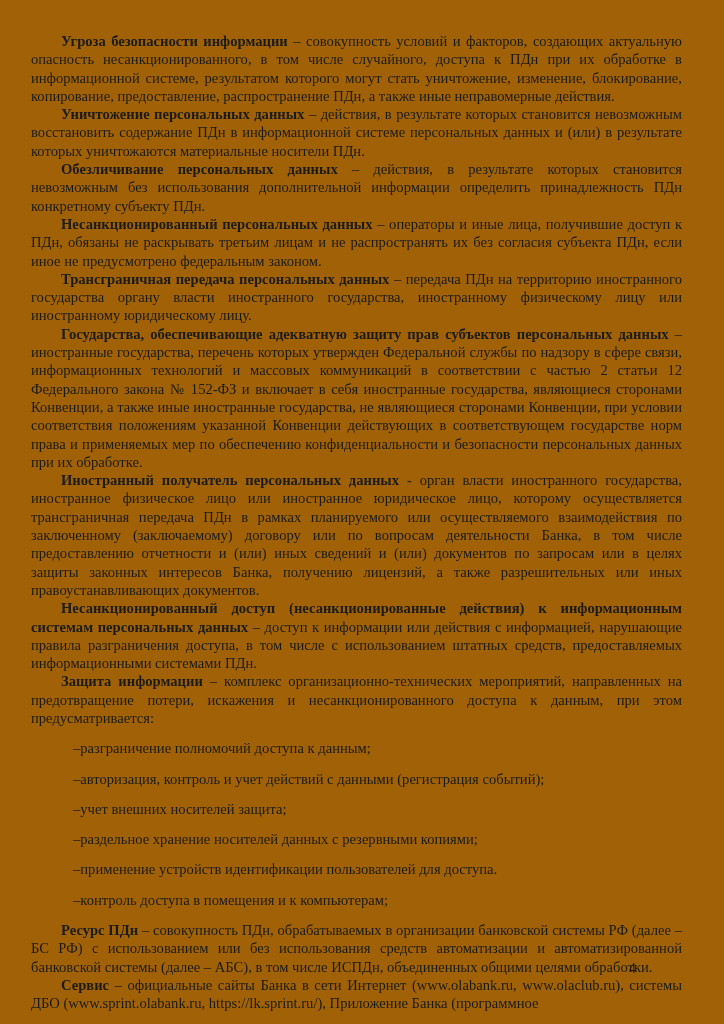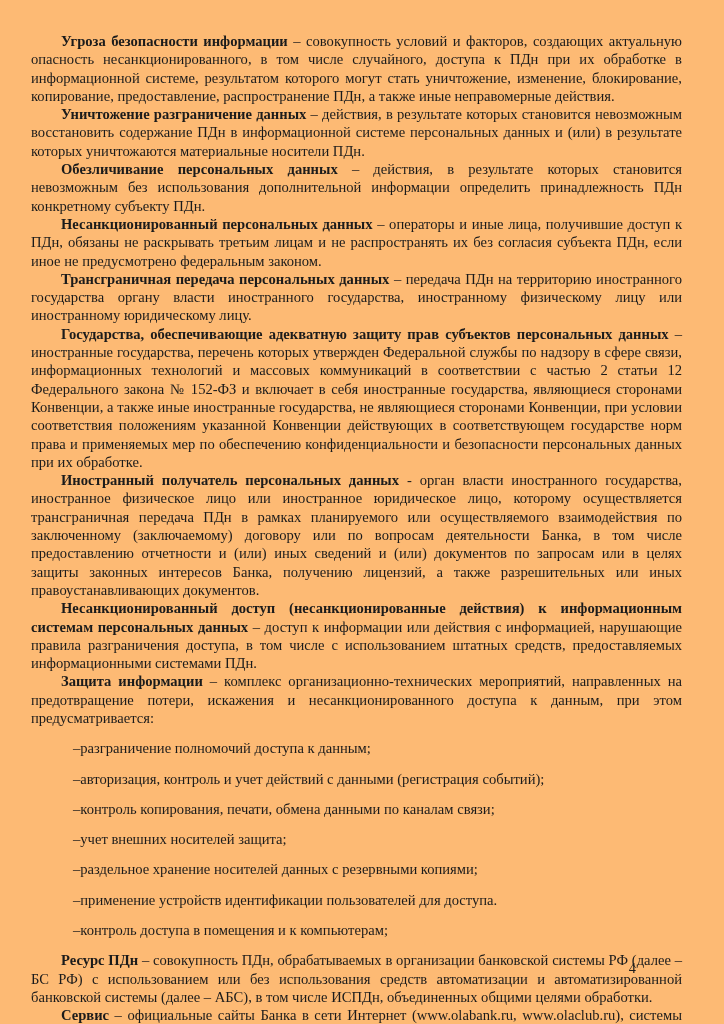--- a/index.html
+++ b/index.html
@@ -1,20 +1,20 @@
 <!DOCTYPE html>
 <html lang="ru"><head>
 <meta charset="utf-8">
 <style>
   html, body { margin: 0; padding: 0; background: #ffffff; }
   .page {
     position: relative;
     width: 724px;
     height: 1024px;
-    background: #fdba74;
+    background: #a16207;
     font-family: "Liberation Serif", "DejaVu Serif", serif;
     color: #1b1b1b;
     overflow: hidden;
   }
   .content {
     position: absolute;
     left: 31px;
     top: 32px;
     width: 651px;
     font-size: 14.6px;
@@ -35,46 +35,45 @@
   }
 </style>
 </head>
 <body>
 
 <div class="page">
   <div class="content">
 
     <p><b>Угроза безопасности информации</b><span> – </span><span>совокупность условий и факторов, создающих актуальную опасность несанкционированного, в том числе случайного, доступа к ПДн при их обработке в информационной системе, результатом которого могут стать уничтожение, изменение, блокирование, копирование, предоставление, распространение ПДн, а также иные неправомерные действия.</span></p>
 
-    <p><b>Уничтожение разграничение данных</b><span> – </span><span>действия, в результате которых становится невозможным восстановить содержание ПДн в информационной системе персональных данных и (или) в результате которых уничтожаются материальные носители ПДн.</span></p>
+    <p><b>Уничтожение персональных данных</b><span> – </span><span>действия, в результате которых становится невозможным восстановить содержание ПДн в информационной системе персональных данных и (или) в результате которых уничтожаются материальные носители ПДн.</span></p>
 
     <p><b>Обезличивание персональных данных</b><span> – </span><span>действия, в результате которых становится невозможным без использования дополнительной информации определить принадлежность ПДн конкретному субъекту ПДн.</span></p>
 
     <p><b>Несанкционированный персональных данных</b><span> – </span><span>операторы и иные лица, получившие доступ к ПДн, обязаны не раскрывать третьим лицам и не распространять их без согласия субъекта ПДн, если иное не предусмотрено федеральным законом.</span></p>
 
     <p><b>Трансграничная передача персональных данных</b><span> – </span><span>передача ПДн на территорию иностранного государства органу власти иностранного государства, иностранному физическому лицу или иностранному юридическому лицу.</span></p>
 
     <p><b>Государства, обеспечивающие адекватную защиту прав субъектов персональных данных</b><span> – </span><span>иностранные государства, перечень которых утвержден Федеральной службы по надзору в сфере связи, информационных технологий и массовых коммуникаций в соответствии с частью 2 статьи 12 Федерального закона № 152-ФЗ и включает в себя иностранные государства, являющиеся сторонами Конвенции, а также иные иностранные государства, не являющиеся сторонами Конвенции, при условии соответствия положениям указанной Конвенции действующих в соответствующем государстве норм права и применяемых мер по обеспечению конфиденциальности и безопасности персональных данных при их обработке.</span></p>
 
     <p><b>Иностранный получатель персональных данных</b><span> - </span><span>орган власти иностранного государства, иностранное физическое лицо или иностранное юридическое лицо, которому осуществляется трансграничная передача ПДн в рамках планируемого или осуществляемого взаимодействия по заключенному (заключаемому) договору или по вопросам деятельности Банка, в том числе предоставлению отчетности и (или) иных сведений и (или) документов по запросам или в целях защиты законных интересов Банка, получению лицензий, а также разрешительных или иных правоустанавливающих документов.</span></p>
 
     <p><b>Несанкционированный доступ (несанкционированные действия) к информационным системам персональных данных</b><span> – </span><span>доступ к информации или действия с информацией, нарушающие правила разграничения доступа, в том числе с использованием штатных средств, предоставляемых информационными системами ПДн.</span></p>
 
     <p><b>Защита информации</b><span> – </span><span>комплекс организационно-технических мероприятий, направленных на предотвращение потери, искажения и несанкционированного доступа к данным, при этом предусматривается:</span></p>
 
     <div class="measures">
       <p><span>–</span><span>разграничение полномочий доступа к данным;</span></p>
       <p><span>–</span><span>авторизация, контроль и учет действий с данными (регистрация событий);</span></p>
-      <p><span>–</span><span>контроль копирования, печати, обмена данными по каналам связи;</span></p>
       <p><span>–</span><span>учет внешних носителей защита;</span></p>
       <p><span>–</span><span>раздельное хранение носителей данных с резервными копиями;</span></p>
       <p><span>–</span><span>применение устройств идентификации пользователей для доступа.</span></p>
       <p><span>–</span><span>контроль доступа в помещения и к компьютерам;</span></p>
     </div>
 
     <p><b>Ресурс ПДн</b><span> – </span><span>совокупность ПДн, обрабатываемых в организации банковской системы РФ (далее – БС РФ) с использованием или без использования средств автоматизации и автоматизированной банковской системы (далее – АБС), в том числе ИСПДн, объединенных общими целями обработки.</span></p>
 
-    <p><b>Сервис</b><span> – </span><span>официальные сайты Банка в сети Интернет (www.olabank.ru, www.olaclub.ru), системы ДБО (www.sprint.olabank.ru, https://lk.olabank.ru/), Приложение Банка (программное</span></p>
+    <p><b>Сервис</b><span> – </span><span>официальные сайты Банка в сети Интернет (www.olabank.ru, www.olaclub.ru), системы ДБО (www.sprint.olabank.ru, https://lk.sprint.ru/), Приложение Банка (программное</span></p>
 
   </div>
 
   <div class="page-footer">4</div>
 </div>
 
 </body></html>

